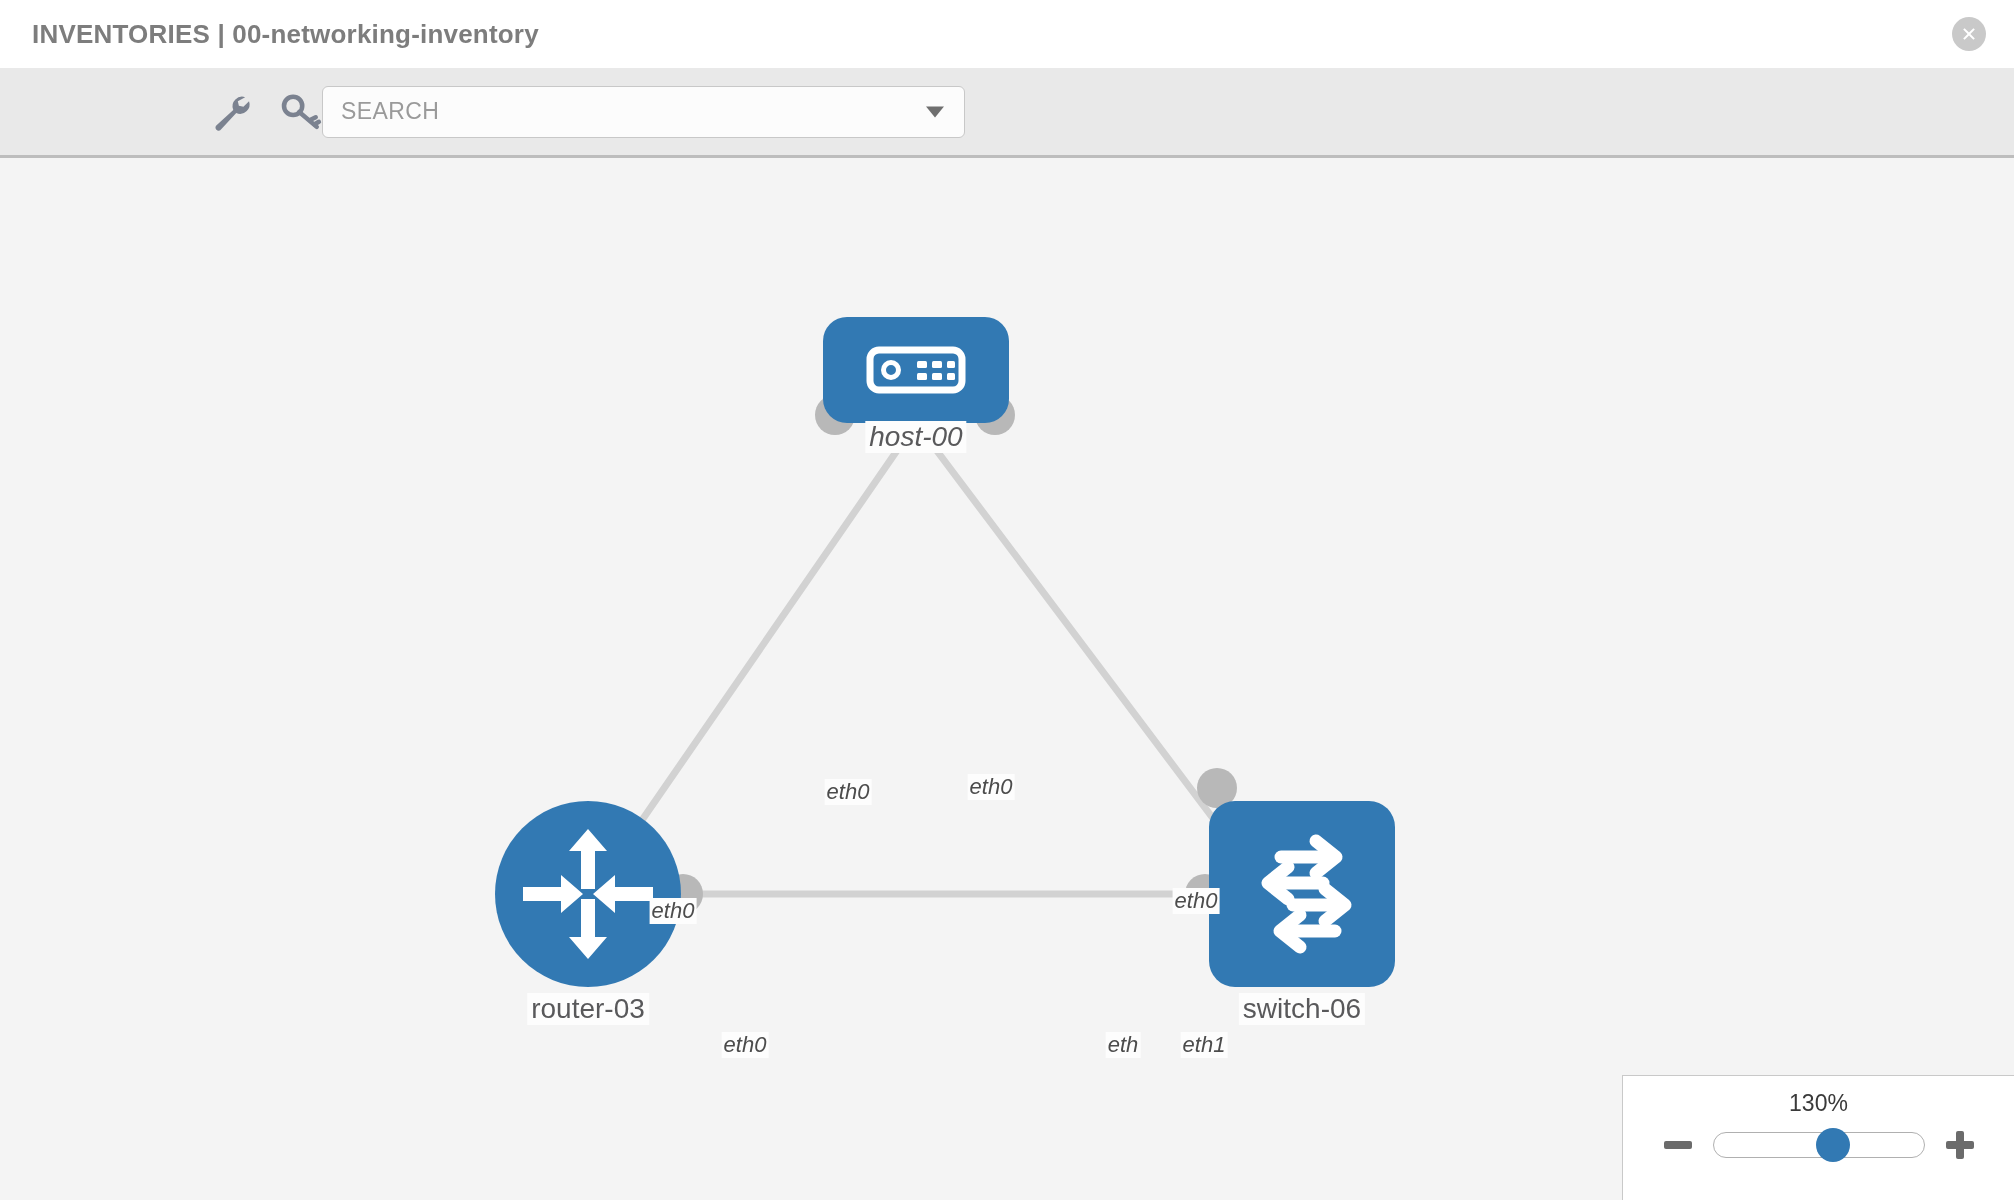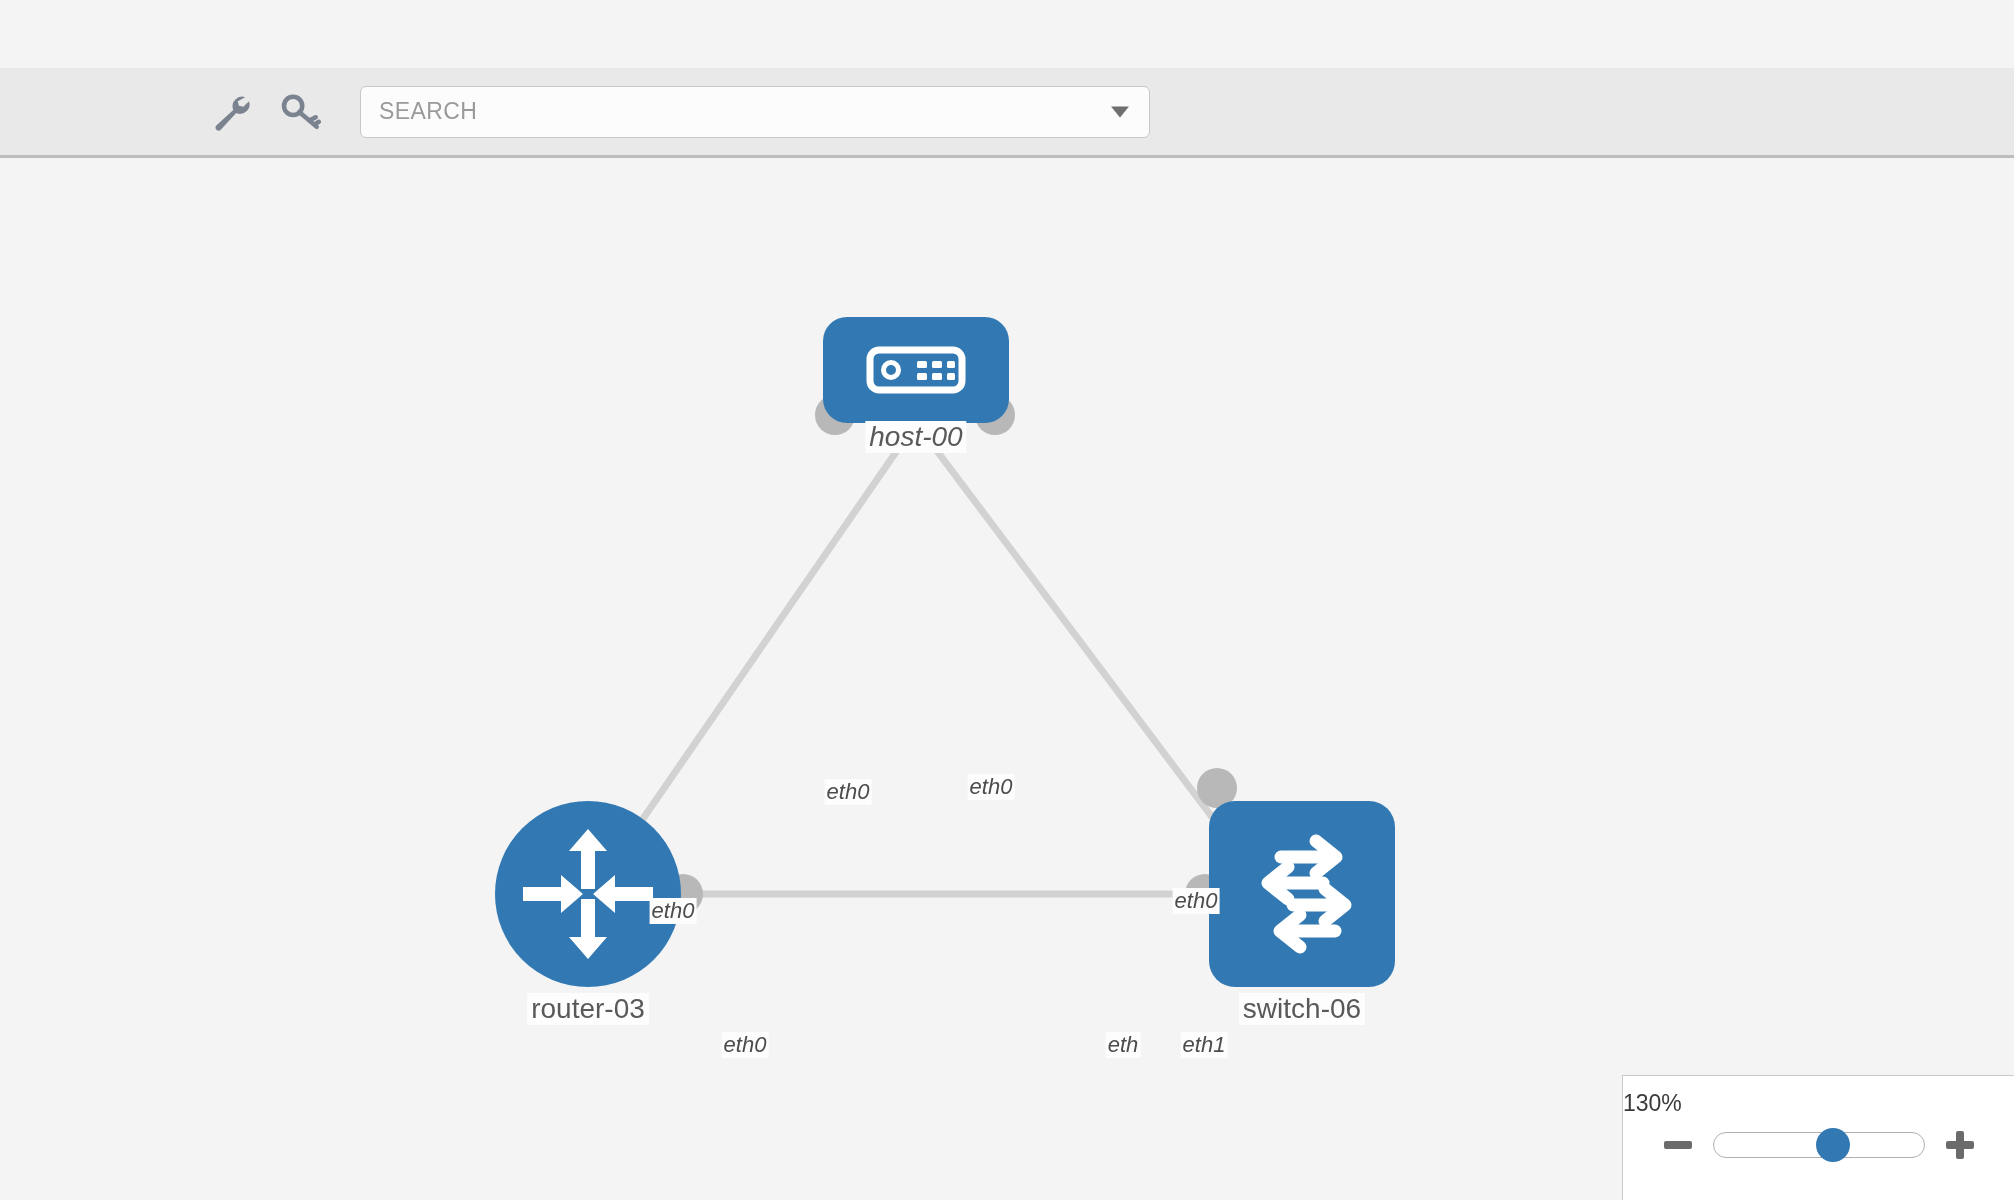--- a/index.html
+++ b/index.html
@@ -54,21 +54,21 @@
     width: 0; height: 0;
     border-left: 9px solid transparent;
     border-right: 9px solid transparent;
     border-top: 11px solid #6f6f6f;
   }
   .tool-icons {
     display: flex; align-items: center; gap: 28px;
     margin-left: 210px;
   }
   .tool-icon { width: 42px; height: 42px; cursor: pointer; display: block; }
-  .search-select { margin-left: 38px; width: 790px; }
+  .search-select { width: 643px; }
 
   
   .canvas {
     position: absolute; left: 0; top: 161px; width: 2014px; height: 1039px;
     background: #f4f4f4; overflow: hidden;
   }
   .topology-svg { position: absolute; left: 0; top: 0; width: 2014px; height: 1039px; }
 
   .node { position: absolute; }
   .node-shape { position: absolute; background: #3279b3; }
@@ -110,21 +110,21 @@
 
   
   .zoom-widget {
     position: absolute; right: 0; bottom: 0;
     width: 392px; height: 125px;
     background: #ffffff; border: 1px solid #c9c9c9;
     border-right: none; border-bottom: none;
   }
   .zoom-value {
     position: absolute; left: 0; right: 0; top: 14px;
-    font-size: 23px; color: #3a3a3a;
+    text-align: center; font-size: 23px; color: #3a3a3a;
   }
   .zoom-row {
     position: absolute; left: 0; right: 0; top: 52px;
     display: flex; align-items: center; justify-content: center; gap: 18px;
   }
   .zoom-minus, .zoom-plus {
     position: relative; width: 34px; height: 34px; cursor: pointer; flex: none;
   }
   .zoom-minus::before {
     content: ""; position: absolute; left: 3px; top: 13px;
@@ -148,20 +148,28 @@
     transform: translate(-50%, -50%);
     width: 34px; height: 34px; border-radius: 50%;
     background: #3279b3; cursor: pointer;
   }
 </style>
 </head>
 <body>
 
 <div id="app">
 
+  <div class="header">
+    <div class="page-title">INVENTORIES | 00-networking-inventory</div>
+    <div class="close-btn">
+      <svg width="20" height="20" viewBox="0 0 20 20" aria-hidden="true">
+        <path d="M5.6 4.2 L10 8.6 L14.4 4.2 L15.8 5.6 L11.4 10 L15.8 14.4 L14.4 15.8 L10 11.4 L5.6 15.8 L4.2 14.4 L8.6 10 L4.2 5.6 Z" fill="#ffffff"></path>
+      </svg>
+    </div>
+  </div>
 
   <div class="toolbar">
 
 
     <div class="tool-icons">
       <svg class="tool-icon" viewBox="0 0 24 24">
         <path d="M20.1 3.5a5.4 5.4 0 0 0-5.6 1.3 5.5 5.5 0 0 0-1.2 6L3.9 19.4a1.8 1.8 0 1 0 2.5 2.5l8.6-9.3a5.5 5.5 0 0 0 6-1.2 5.4 5.4 0 0 0 1.3-5.6l-3.2 3.2-2.6-.6-.6-2.6z" fill="#7b8290"></path>
       </svg>
       <svg class="tool-icon" viewBox="0 0 24 24">
         <circle cx="7.5" cy="8.5" r="5.2" fill="none" stroke="#7b8290" stroke-width="2.6"></circle>

